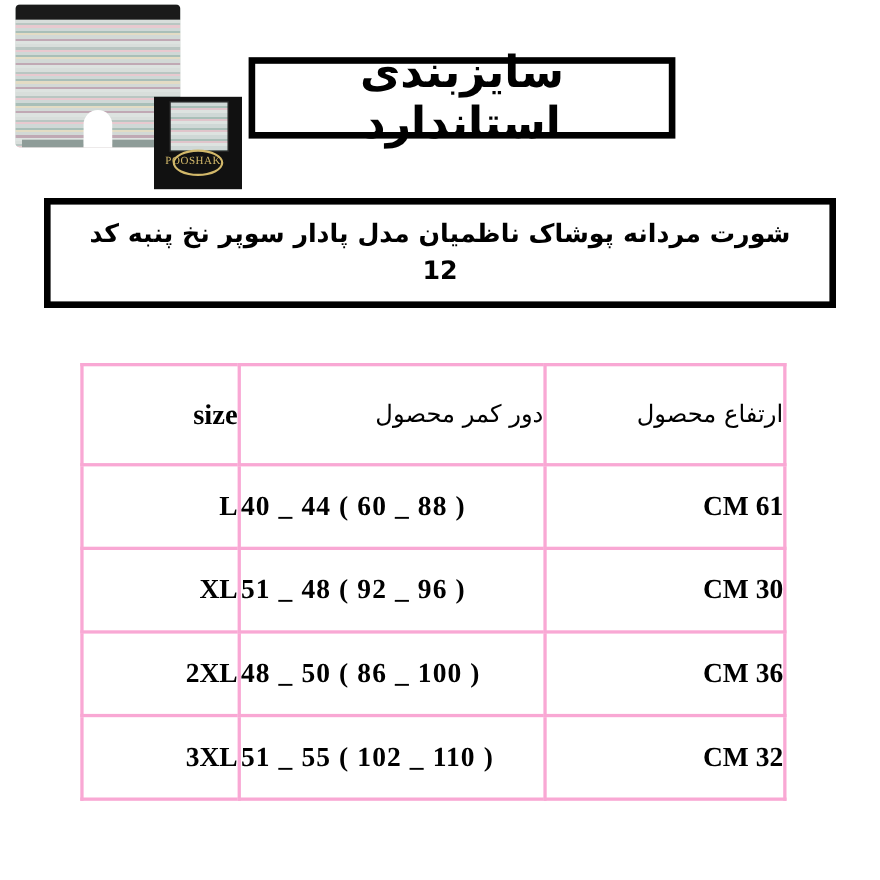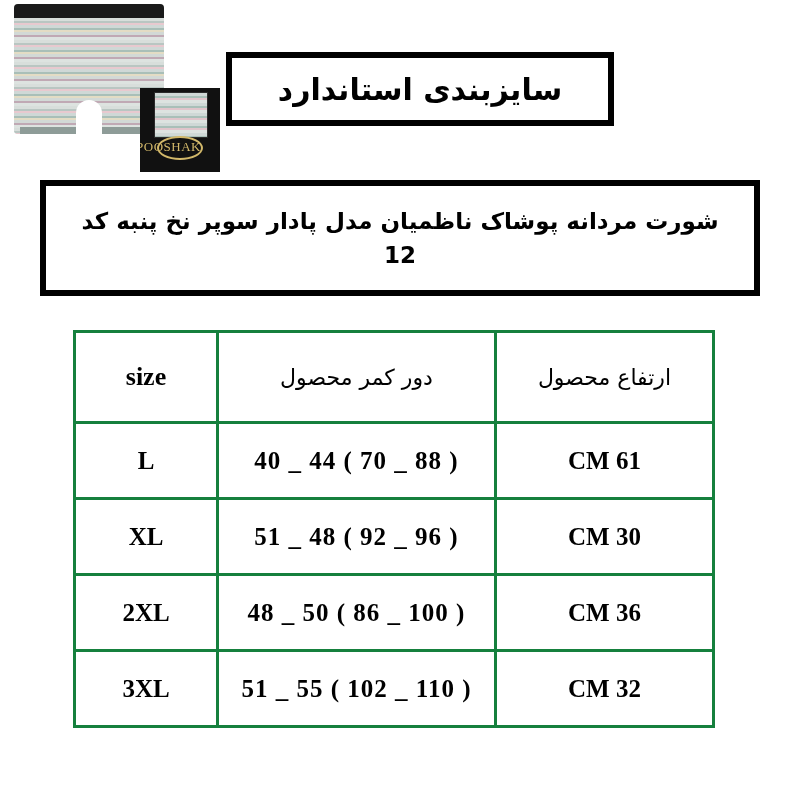--- a/index.html
+++ b/index.html
@@ -112,21 +112,21 @@
   .package-photo .label-oval {
     position: absolute;
     bottom: 12px;
     left: 50%;
     transform: translateX(-50%);
     width: 42px;
     height: 20px;
     border: 2px solid #d2b86a;
     border-radius: 50%;
     color: #d2b86a;
-    font-size: 13px;
+    font-size: 10px;
     line-height: 18px;
     text-align: center;
     letter-spacing: 0.5px;
   }
 
   
   .frame-box {
     position: absolute;
     background: #ffffff;
     border: 6px solid #000000;
@@ -139,52 +139,51 @@
   }
   .frame-title {
     position: absolute;
     top: 52px;
     right: 186px;
     width: 388px;
     height: 74px;
   }
   .frame-title .txt {
     font-family: "DejaVu Sans", sans-serif;
-    font-size: 30px;
+    font-size: 40px;
     font-weight: bold;
     letter-spacing: -1px;
     direction: rtl;
   }
   .frame-subtitle {
     top: 180px;
     right: 40px;
     width: 720px;
-    height: 116px;
+    height: 100px;
   }
   .frame-subtitle .txt {
     font-family: "DejaVu Sans", sans-serif;
     font-size: 23px;
     font-weight: bold;
     line-height: 1.5;
     direction: rtl;
     padding: 0 12px;
   }
 
   
   .size-table {
     position: absolute;
     top: 330px;
     right: 85px;
     width: 630px;
     border-collapse: collapse;
     table-layout: fixed;
   }
   .size-table td {
-    border: 3px solid #15803d;
-    text-align: center;
+    border: 3px solid #f9a8d4;
     vertical-align: middle;
     font-family: "Liberation Serif", serif;
     font-size: 25px;
     font-weight: bold;
     height: 73px;
     padding: 0;
     margin-left: 24px;
   }
   .size-table .col-height { width: 215px; }
   .size-table .col-waist  { width: 275px; }
@@ -247,21 +246,21 @@
         <span class="hdr-fa">دور کمر محصول</span>
       </td>
       <td class="col-size">
         <span class="hdr-en">size</span>
       </td>
     </tr>
   </thead>
   <tbody>
     <tr>
       <td class="col-height">61 CM</td>
-      <td class="col-waist cell-ltr">40 _ 44 ( 70 _ 88 )</td>
+      <td class="col-waist cell-ltr">40 _ 44 ( 60 _ 88 )</td>
       <td class="col-size">L</td>
     </tr>
     <tr>
       <td class="col-height">30 CM</td>
       <td class="col-waist cell-ltr">51 _ 48 ( 92 _ 96 )</td>
       <td class="col-size">XL</td>
     </tr>
     <tr>
       <td class="col-height">36 CM</td>
       <td class="col-waist cell-ltr">48 _ 50 ( 86 _ 100 )</td>

